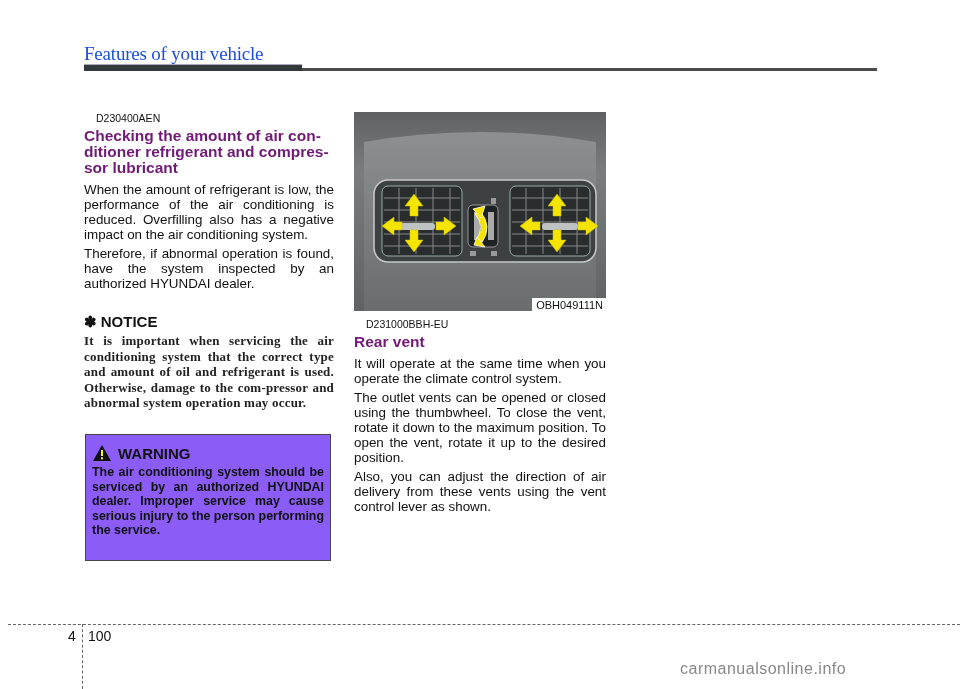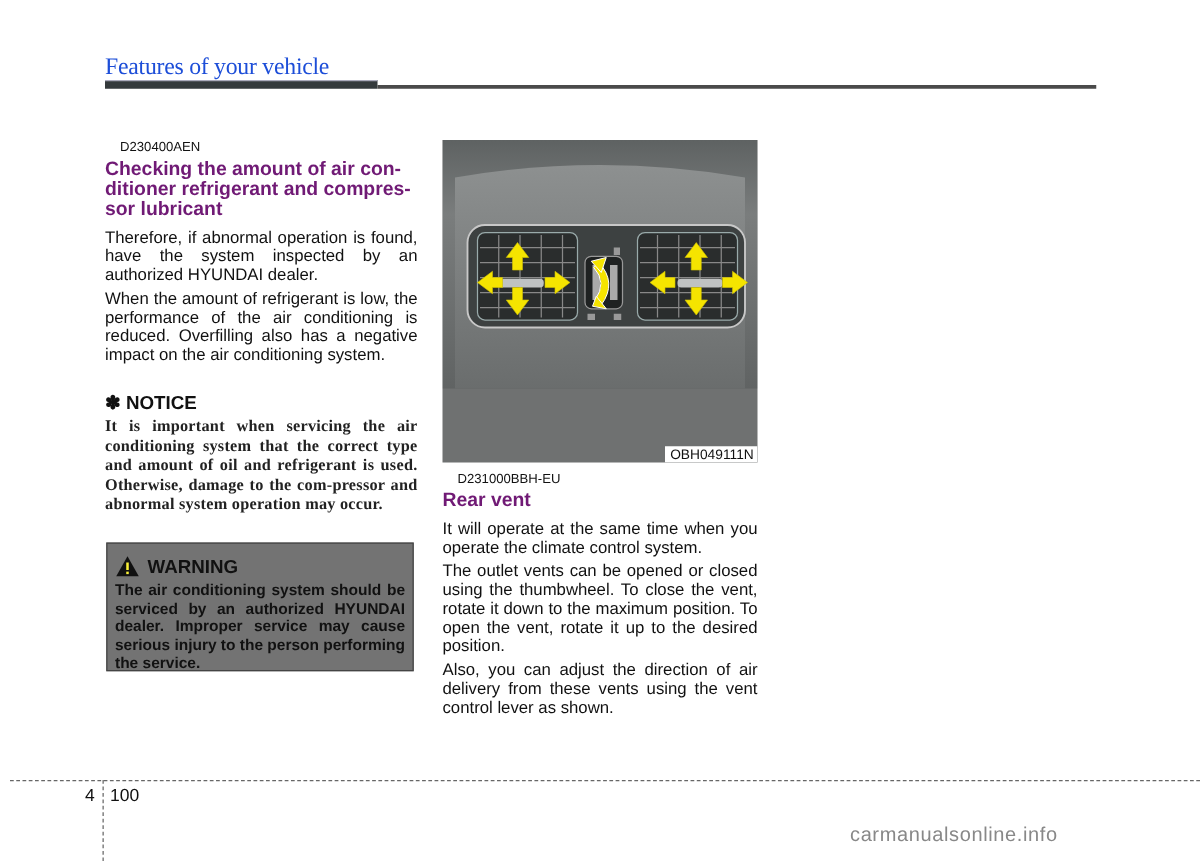--- a/index.html
+++ b/index.html
@@ -13,48 +13,48 @@
   .col-left { left: 84px; top: 112px; width: 250px; }
   .col-mid { left: 354px; top: 112px; width: 252px; }
 
   .code { font-size: 10.5px; margin: 0 0 4px 0; color: #111; padding-left: 12px; }
   .h2 { font-weight: bold; font-size: 15.5px; line-height: 16px; margin: 0 0 6px 0; color: #701a75; }
   .p { font-size: 13.4px; line-height: 15px; margin: 0 0 4px 0; text-align: justify; color: #111; }
 
   .notice-title { font-weight: bold; font-size: 15px; margin: 22px 0 2px 0; color: #111; }
   .notice-body { font-family: "Liberation Serif", serif; font-weight: bold; font-size: 13px; line-height: 15.5px; text-align: justify; letter-spacing: 0.2px; color: #222; }
 
-  .warning-box { position: absolute; left: 85px; top: 434px; width: 246px; height: 103px; background: #737373; border: 1px solid #444; box-sizing: border-box; padding: 9px 6px 0 6px; }
+  .warning-box { position: absolute; left: 85px; top: 434px; width: 246px; height: 127px; background: #8b5cf6; border: 1px solid #444; box-sizing: border-box; padding: 9px 6px 0 6px; }
   .warning-head { display: flex; align-items: center; gap: 6px; margin-bottom: 3px; }
   .warning-head .tri { width: 20px; height: 18px; }
   .warning-label { font-weight: bold; font-size: 15px; color: #111; }
   .warning-text { font-weight: bold; font-size: 12.4px; line-height: 14.5px; text-align: justify; color: #111; }
 
-  .photo { position: relative; width: 252px; height: 258px; background: #6f7171; overflow: hidden; }
+  .photo { position: relative; width: 252px; height: 199px; background: #6f7171; overflow: hidden; }
   .photo svg { display: block; }
   .photo-code { position: absolute; right: 0; bottom: 0; background: #fff; font-size: 11px; padding: 1px 3px 0 4px; color: #111; }
 
   .footer-hline { position: absolute; left: 8px; top: 624px; width: 952px; height: 0; border-top: 1px dashed #666; }
   .footer-vline { position: absolute; left: 82px; top: 624px; width: 0; height: 65px; border-left: 1px dashed #666; }
   .page-chapter { position: absolute; left: 68px; top: 628px; font-size: 14px; color: #111; }
   .page-number { position: absolute; left: 88px; top: 628px; font-size: 14px; color: #111; }
   .watermark { position: absolute; left: 680px; top: 660px; font-size: 16px; color: #888; letter-spacing: 0.5px; }
 </style>
 </head>
 <body>
 
 <div class="header-title">Features of your vehicle</div>
 <div class="header-bar-thick"></div>
 <div class="header-bar-thin"></div>
 
 <div class="col col-left">
   <div class="code">D230400AEN</div>
   <div class="h2">Checking the amount of air con-ditioner refrigerant and compres-sor lubricant</div>
+  <p class="p">When the amount of refrigerant is low, the performance of the air conditioning is reduced. Overfilling also has a negative impact on the air conditioning system.</p>
   <p class="p">Therefore, if abnormal operation is found, have the system inspected by an authorized HYUNDAI dealer.</p>
-  <p class="p">When the amount of refrigerant is low, the performance of the air conditioning is reduced. Overfilling also has a negative impact on the air conditioning system.</p>
 
   <div class="notice-title">✽ NOTICE</div>
   <div class="notice-body">It is important when servicing the air conditioning system that the correct type and amount of oil and refrigerant is used. Otherwise, damage to the com-pressor and abnormal system operation may occur.</div>
 </div>
 
 <div class="warning-box">
   <div class="warning-head">
     <svg class="tri" viewBox="0 0 20 18">
       <polygon points="10,1 19,17 1,17" fill="#111"></polygon>
       <rect x="9" y="6" width="2" height="6" fill="#fbf238"></rect>

